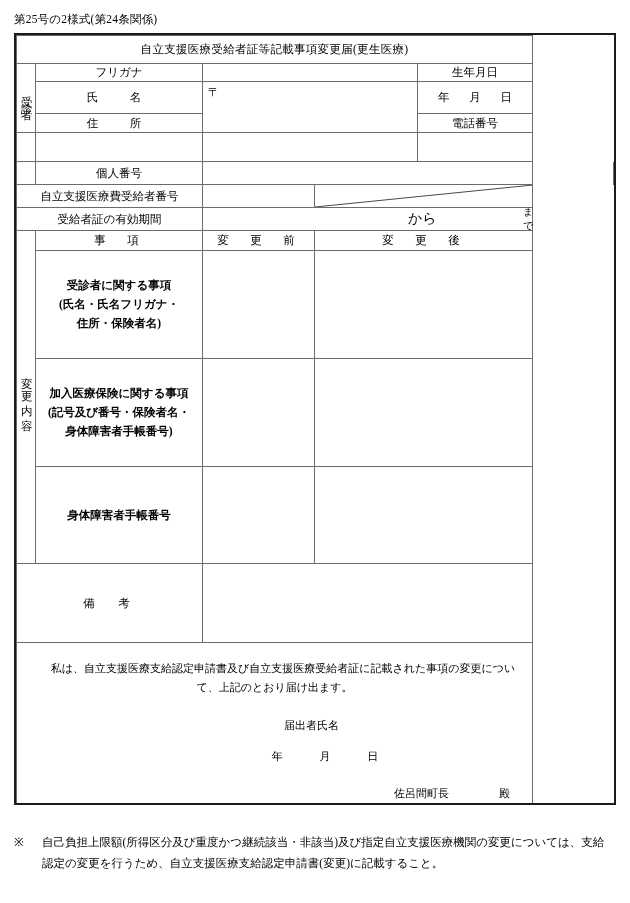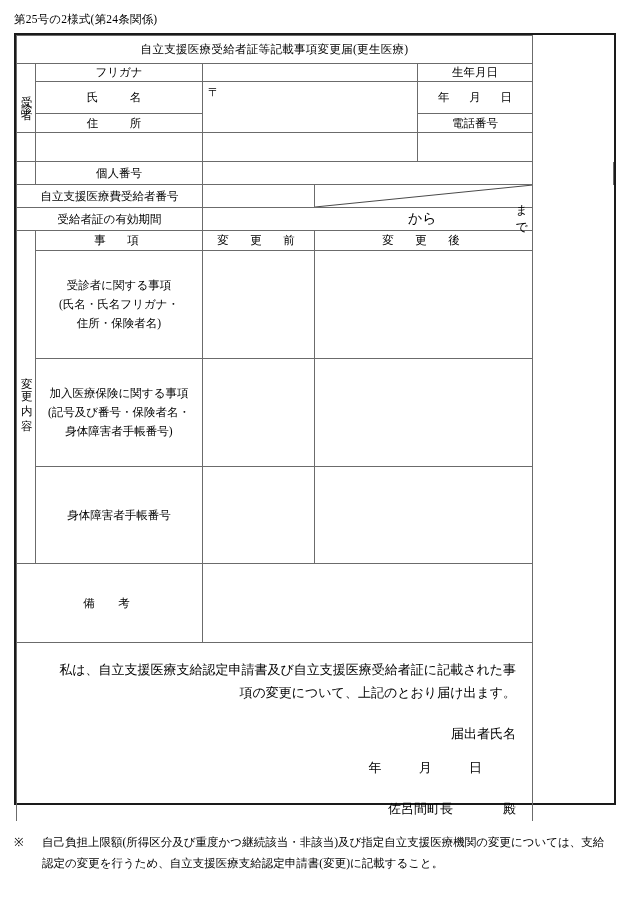--- a/index.html
+++ b/index.html
@@ -126,38 +126,39 @@
   .period-row { position: relative; height: 22px; }
   .period-row .kara {
     position: absolute;
     left: 205px;
     top: 50%;
     transform: translateY(-50%);
     font-size: 14px;
   }
   .period-row .made {
     position: absolute;
-    left: 308px;
+    left: 320px;
     top: 50%;
     transform: translateY(-50%);
-    font-size: 12px;
+    font-size: 10px;
   }
 
   .multi-label {
     font-size: 11.5px;
     line-height: 1.65;
+    font-weight: bold;
   }
 
   
   .declaration {
     position: relative;
     padding: 16px 16px 0 16px;
-    font-size: 13px;
+    font-size: 11px;
     line-height: 1.75;
-    text-align: right;
+    text-align: center;
   }
   .decl-para {
     text-indent: 17px;
     margin: 0;
   }
   .decl-name {
     margin: 18px 0 0 0;
     padding-left: 74px;
   }
   .decl-date {

